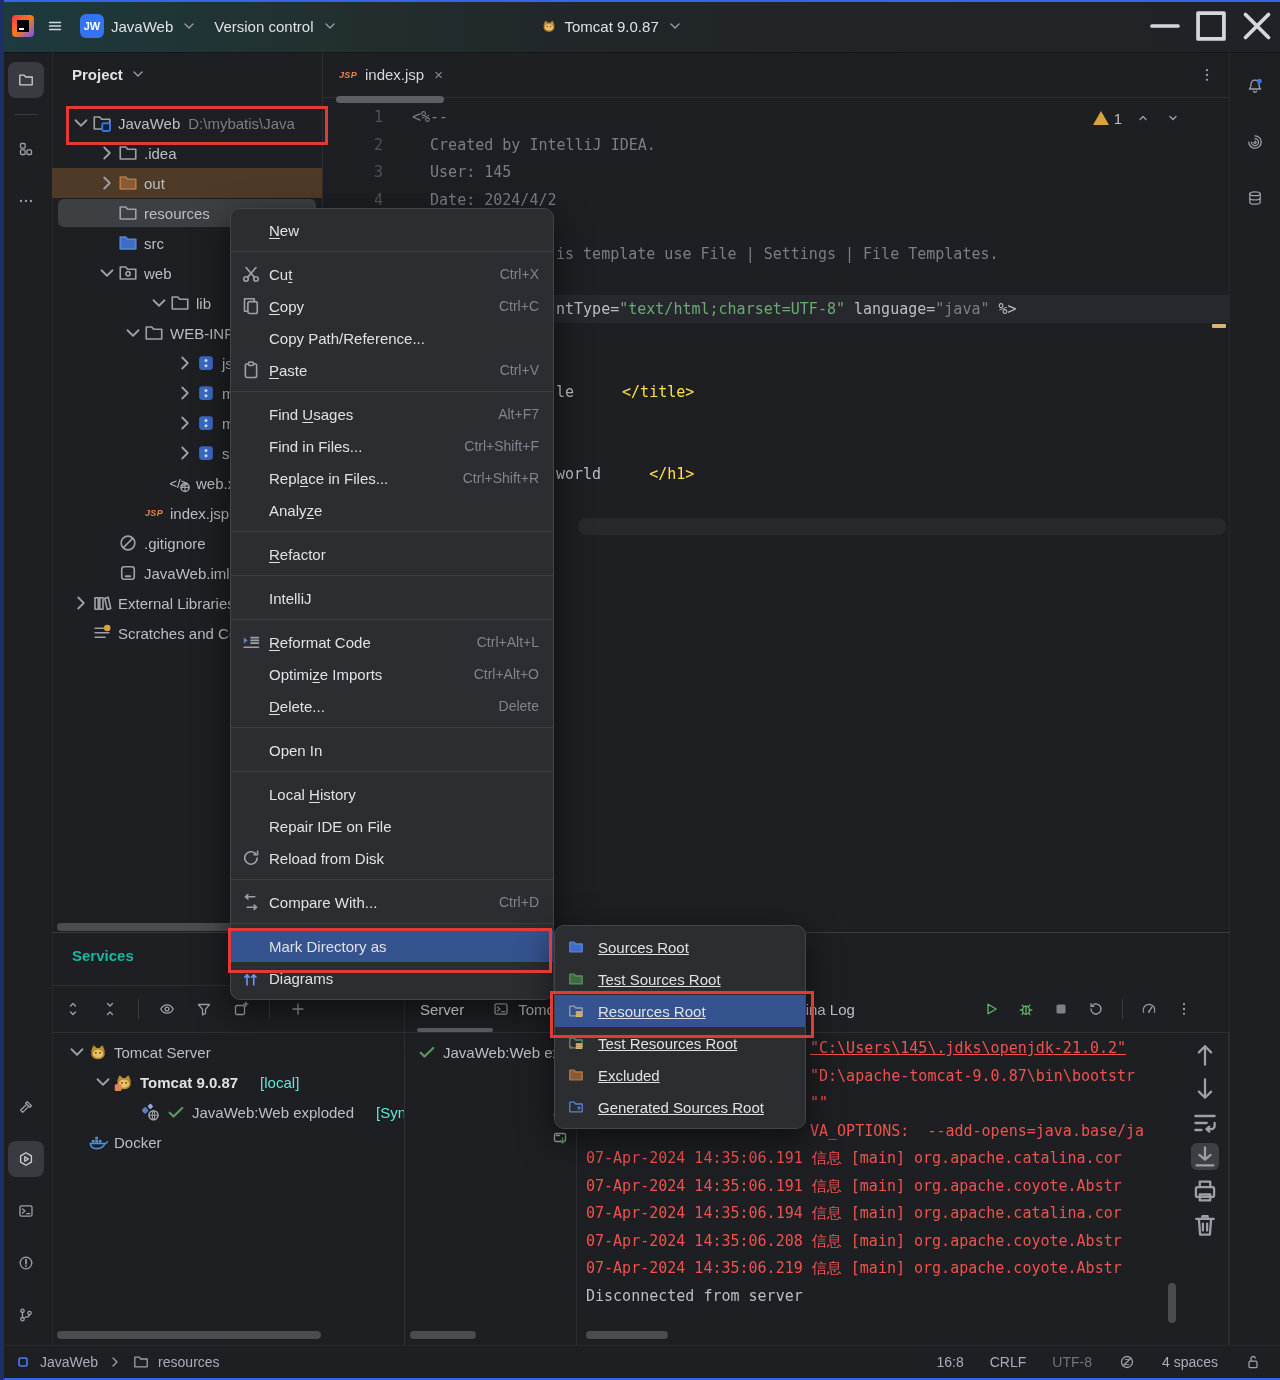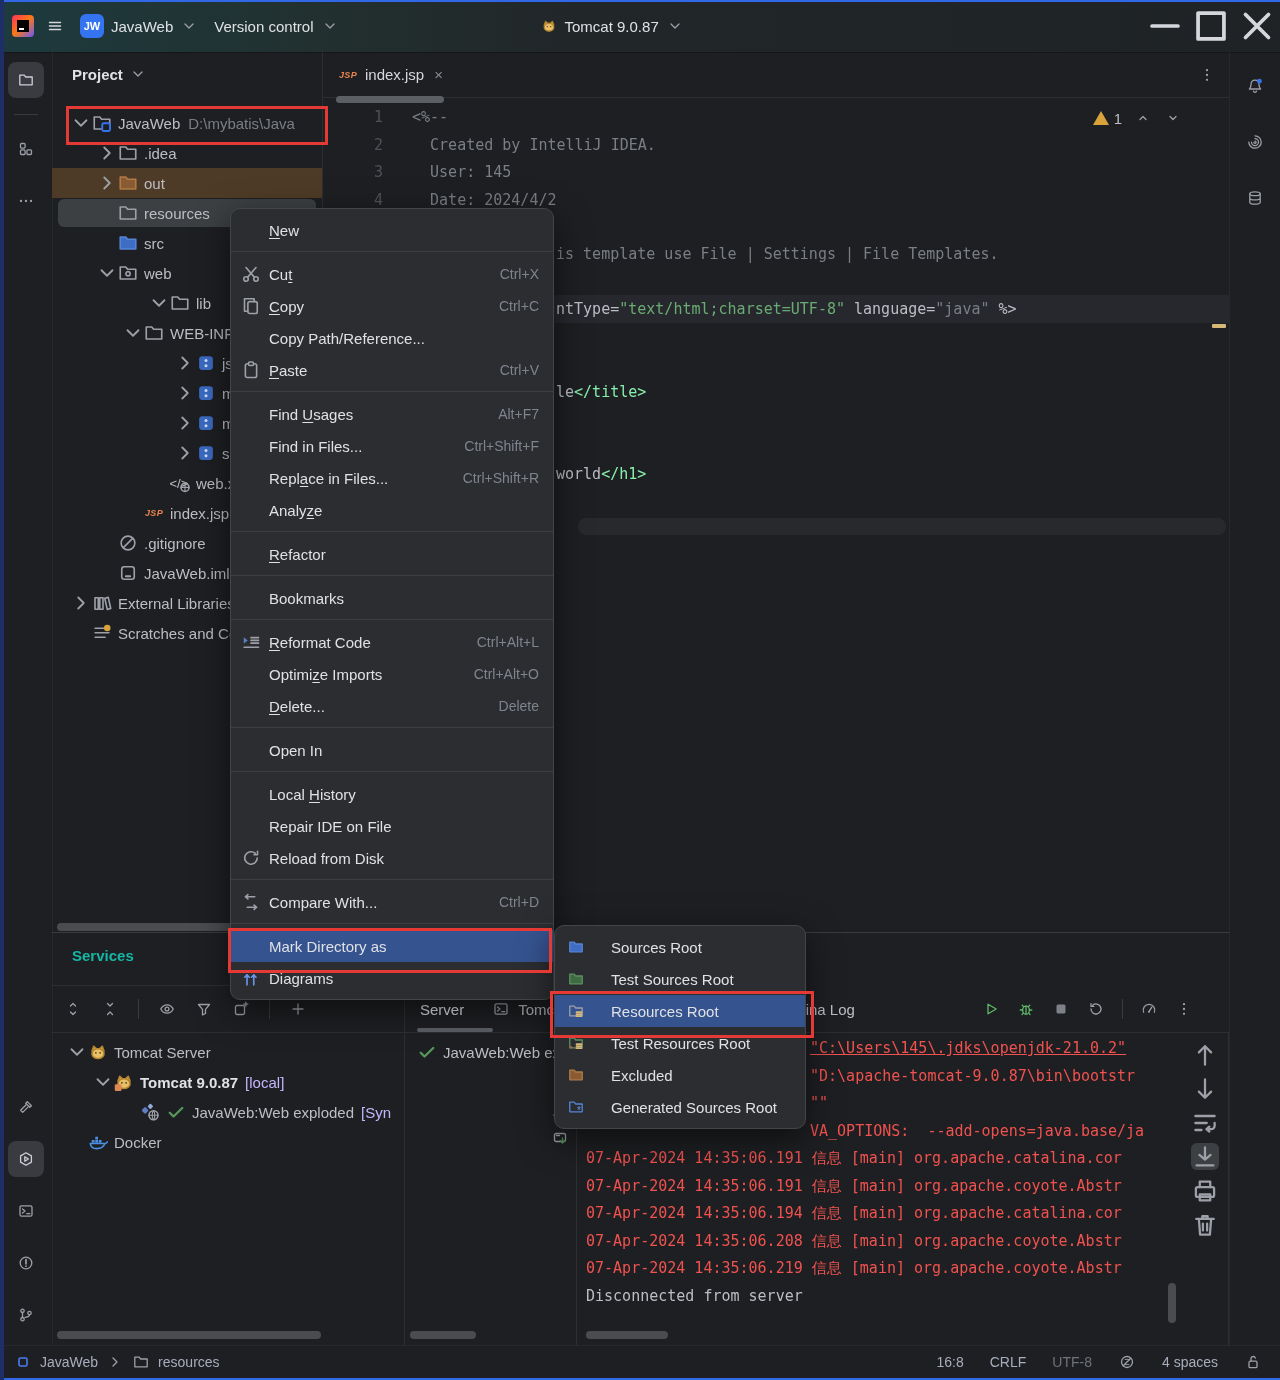--- a/index.html
+++ b/index.html
@@ -53,21 +53,21 @@
   .etab{display:flex;align-items:center;gap:8px;padding:0 12px;height:100%;color:#d5d7dd;}
   .eclose{color:#868b94;font-size:15px;margin-left:2px;}
   #etab-underline{position:absolute;left:13px;top:44px;width:108px;height:7px;border-radius:4px;background:#5c5f64;}
   #etab-more{margin-left:auto;margin-right:14px;}
   #egutter{position:absolute;left:0;top:52px;width:60px;text-align:right;color:#4e5157;
      font-family:"DejaVu Sans Mono",monospace;font-size:15px;line-height:27.5px;}
   #ecode{position:absolute;left:89px;top:52px;right:2px;bottom:0;font-family:"DejaVu Sans Mono",monospace;
      font-size:15px;line-height:27.5px;white-space:pre;}
   .cfrag{position:absolute;left:144px;white-space:pre;}
   .cl-comment{color:#7a7e85;} .cl-plain{color:#bcbec4;} .cl-string{color:#6aab73;}
-  .cl-dim{color:#7a7e85;} .cl-tag{color:#86efac;}
+  .cl-dim{color:#7a7e85;} .cl-tag{color:#fde047;margin-left:48px;}
   #cur-line{position:absolute;left:-89px;right:-2px;height:27.5px;background:#26282e;}
   #ewarncluster{position:absolute;right:48px;top:57px;display:flex;align-items:center;gap:12px;color:#bcbec4;}
   .warn-tri{width:0;height:0;border-left:8px solid transparent;border-right:8px solid transparent;
      border-bottom:14px solid #d9a33c;position:relative;}
   #eband{position:absolute;left:255px;right:4px;top:466px;height:17px;background:#27292d;border-radius:8px;}
   #emark{position:absolute;right:4px;top:272px;width:14px;height:4px;background:#d5b778;border-radius:1px;}
 
   
   #services{position:absolute;left:52px;top:932px;width:1178px;height:413px;border-top:1px solid #393b40;}
   #sv-title{position:absolute;left:20px;top:14px;font-weight:bold;color:#14b8a6;}
@@ -77,21 +77,21 @@
   .tsep{width:1px;height:20px;background:#393b40;}
   #sv-tabs{position:absolute;left:368px;top:53px;height:46px;display:flex;align-items:center;gap:28px;white-space:nowrap;}
   .svtab{display:flex;align-items:center;gap:8px;color:#bcbec4;}
   .svtab.on{color:#dfe1e5;align-items:center;}
   #svtab-underline{position:absolute;left:365px;top:95px;width:76px;height:4px;border-radius:2px;background:#5c5f64;}
   #log-toolbar{position:absolute;left:930px;top:53px;height:46px;display:flex;align-items:center;gap:17px;}
   #sv-tree{position:absolute;left:0;top:100px;width:352px;bottom:0;overflow:hidden;padding-top:4px;}
   .srow{height:30px;display:flex;align-items:center;white-space:nowrap;position:relative;}
   .srow>*{position:relative;z-index:1;}
   .sbold{font-weight:bold;color:#dfe1e5;}
-  .ssuf{color:#c4b5fd;margin-left:7px;}
+  .ssuf{color:#5eead4;margin-left:22px;}
   #sv-mid{position:absolute;left:353px;top:100px;width:160px;bottom:0;overflow:hidden;padding-top:4px;}
   #midstrip{position:absolute;left:493px;top:100px;width:30px;bottom:0;display:flex;flex-direction:column;align-items:center;gap:9px;padding-top:42px;}
   #logpane{position:absolute;left:534px;top:102px;right:56px;bottom:10px;overflow:hidden;
       font-family:"DejaVu Sans Mono",monospace;font-size:15px;line-height:27.5px;}
   .logline{white-space:pre;color:#f0524f;}
   .logline.plain{color:#bcbec4;}
   .logline.und{text-decoration:underline;}
   #logstrip{position:absolute;left:1133px;top:108px;width:40px;display:flex;flex-direction:column;align-items:center;gap:7px;}
   .lsic{width:28px;height:27px;display:flex;align-items:center;justify-content:center;border-radius:6px;}
   .lsic.on{background:#3d4043;}
@@ -110,21 +110,21 @@
      border-radius:10px;box-shadow:0 10px 34px rgba(0,0,0,.55);padding:5px 0;z-index:50;box-sizing:border-box;}
   .mi{height:32px;display:flex;align-items:center;gap:8px;padding:0 14px 0 10px;color:#dfe1e5;white-space:nowrap;}
   .mi .mic{width:20px;display:inline-flex;justify-content:center;flex:none;}
   .mi .mlb{flex:1;overflow:hidden;}
   .mi .msc{color:#7f848e;font-size:14px;}
   .mi .mar{display:inline-flex;color:#9da0a8;}
   .mi.sel{background:#35538f;}
   .msep{height:5px;border-bottom:1px solid #3c3e42;margin-bottom:6px;}
   #submenu{position:absolute;left:554px;top:925px;width:252px;background:#2b2d30;border:1px solid #43454a;
      border-radius:10px;box-shadow:0 10px 34px rgba(0,0,0,.55);padding:5px 0;z-index:60;box-sizing:border-box;}
-  .smi{height:32px;display:flex;align-items:center;gap:26px;padding:0 12px;color:#dfe1e5;white-space:nowrap;}
+  .smi{height:32px;display:flex;align-items:center;gap:13px;padding:0 12px;color:#dfe1e5;white-space:nowrap;text-decoration:underline;}
   .smi.sel{background:#35538f;}
 
   .redbox{position:absolute;border:3px solid #e53935;z-index:100;pointer-events:none;}
   #edge-top{position:absolute;left:0;top:0;right:0;height:2px;background:#3068e8;z-index:200;}
   #edge-bottom{position:absolute;left:0;bottom:0;right:0;height:2px;background:#3068e8;z-index:200;}
   #edge-left{position:absolute;left:0;top:0;bottom:0;width:4px;background:#1d2f66;z-index:200;}
 </style>
 </head>
 <body>
 
@@ -987,21 +987,21 @@
         <span class="mlb"><u>R</u>efactor</span>
         <span class="mar">
           <svg viewBox="0 0 16 16" fill="none" stroke="#9da0a8" stroke-width="1.3" stroke-linecap="round" stroke-linejoin="round">
             <path d="M6 4l4 4-4 4"></path>
           </svg>
         </span>
       </div>
       <div class="msep"></div>
       <div class="mi">
         <span class="mic"></span>
-        <span class="mlb">Bookmarks</span>
+        <span class="mlb">IntelliJ</span>
         <span class="mar">
           <svg viewBox="0 0 16 16" fill="none" stroke="#9da0a8" stroke-width="1.3" stroke-linecap="round" stroke-linejoin="round">
             <path d="M6 4l4 4-4 4"></path>
           </svg>
         </span>
       </div>
       <div class="msep"></div>
       <div class="mi">
         <span class="mic">
           <svg viewBox="0 0 16 16" fill="none" stroke="#9da0a8" stroke-width="1.3" stroke-linecap="round" stroke-linejoin="round">

